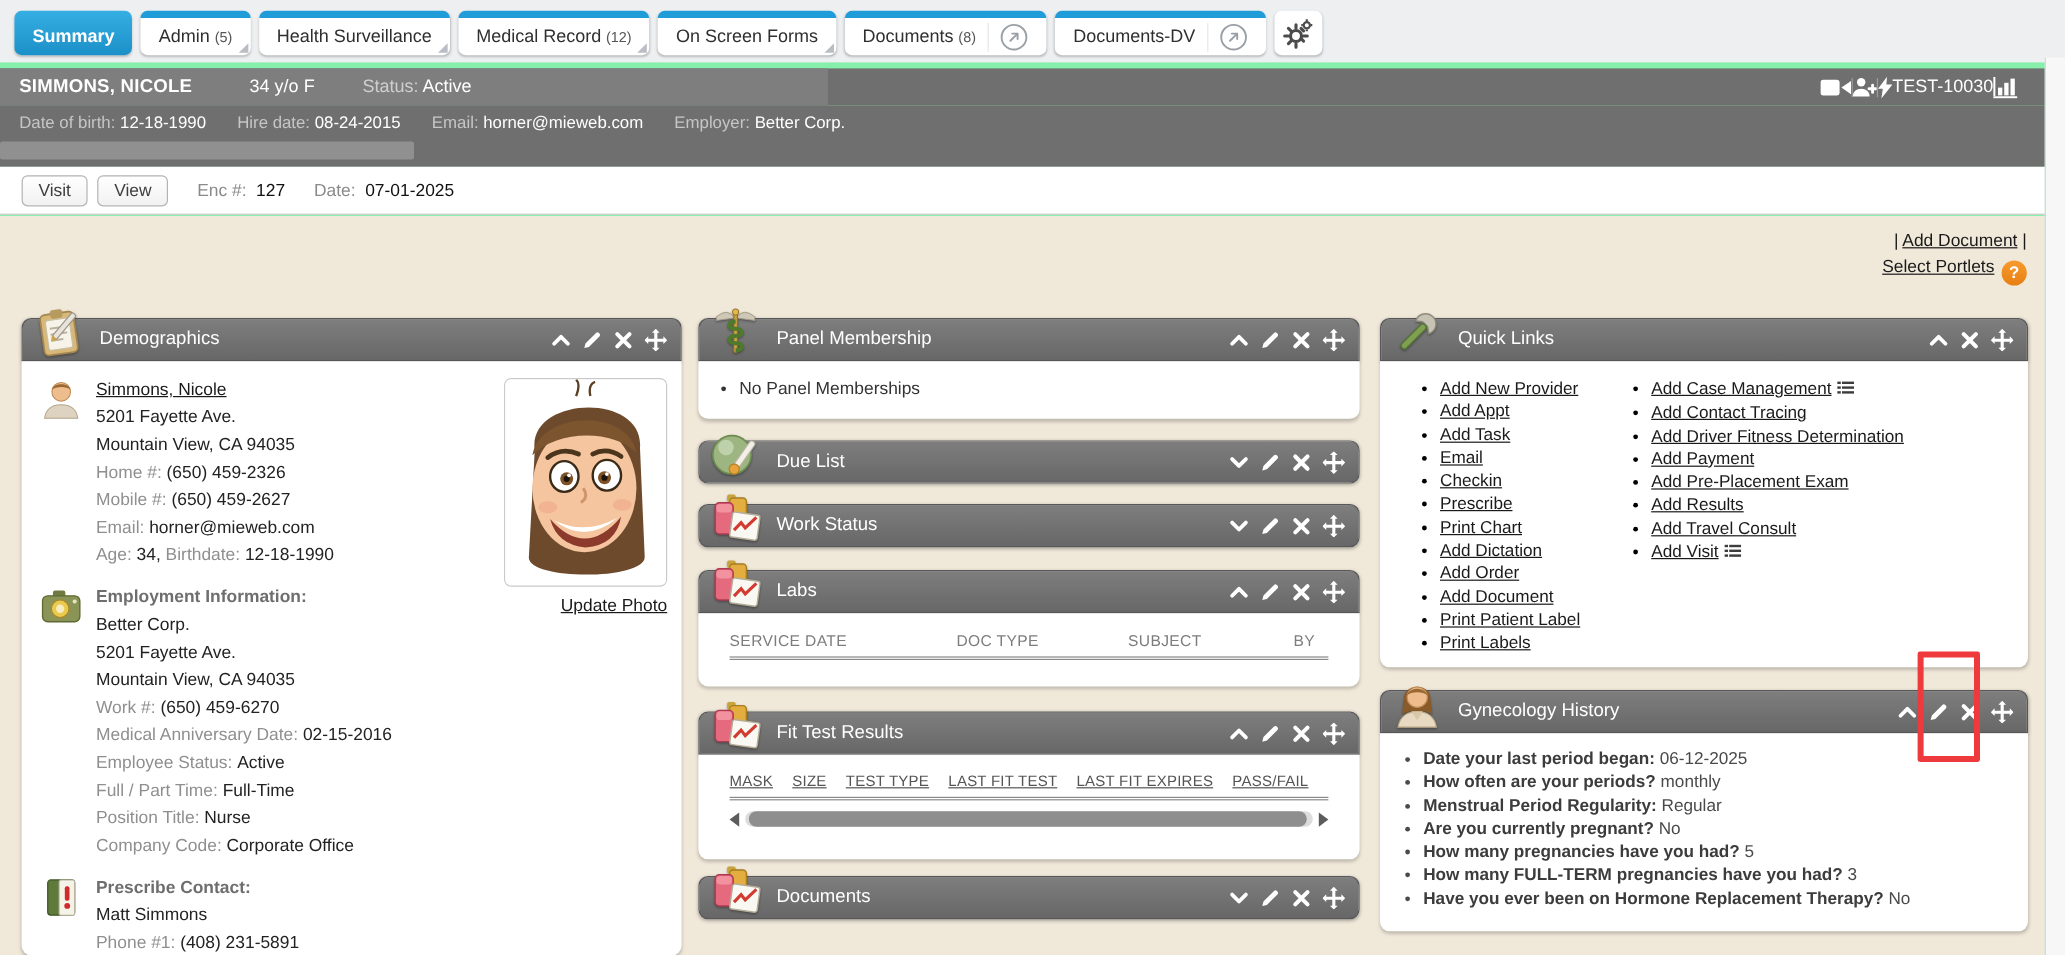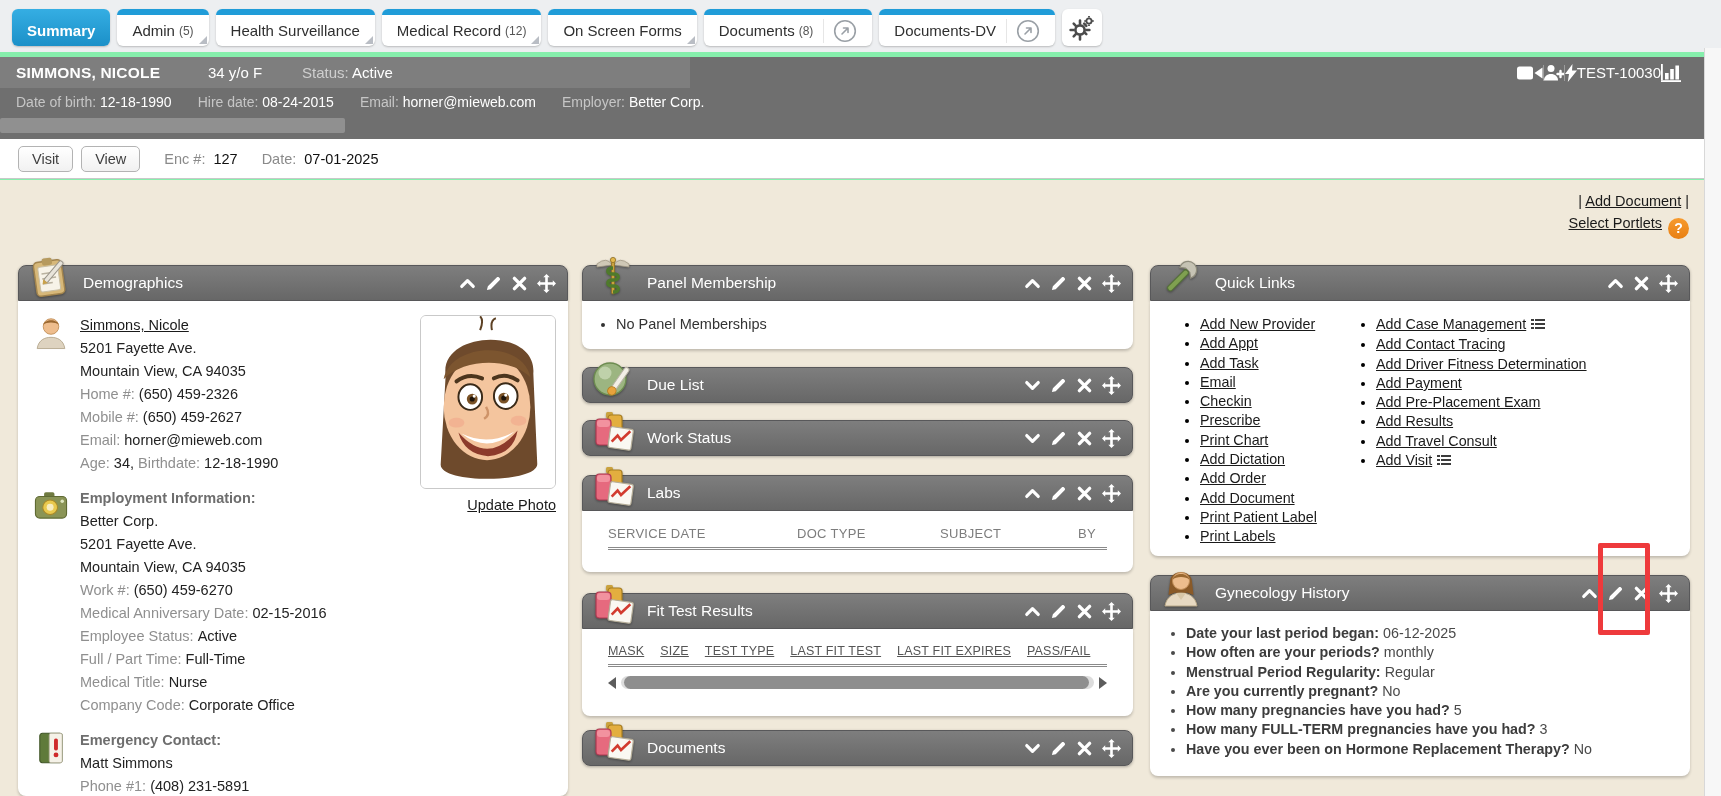--- a/index.html
+++ b/index.html
@@ -420,31 +420,31 @@
         <div class="stext">
           <div class="dheading">Employment Information:</div>
           <div>
               <div class="dline"><span class="val">Better Corp.</span></div>
               <div class="dline"><span class="val">5201 Fayette Ave.</span></div>
               <div class="dline"><span class="val">Mountain View, CA 94035</span></div>
               <div class="dline"><span class="lbl">Work #:</span><span class="val">(650) 459-6270</span></div>
               <div class="dline"><span class="lbl">Medical Anniversary Date:</span><span class="val">02-15-2016</span></div>
               <div class="dline"><span class="lbl">Employee Status:</span><span class="val">Active</span></div>
               <div class="dline"><span class="lbl">Full / Part Time:</span><span class="val">Full-Time</span></div>
-              <div class="dline"><span class="lbl">Medical Title:</span><span class="val">Nurse</span></div>
+              <div class="dline"><span class="lbl">Position Title:</span><span class="val">Nurse</span></div>
               <div class="dline"><span class="lbl">Company Code:</span><span class="val">Corporate Office</span></div>
             </div>
         </div>
       </div>
       <div class="dsec">
         <span class="sicon"><svg>
               <use href="#ic-book"></use>
             </svg></span>
         <div class="stext">
-          <div class="dheading">Emergency Contact:</div>
+          <div class="dheading">Prescribe Contact:</div>
           <div>
               <div class="dline"><span class="val">Matt Simmons</span></div>
               <div class="dline"><span class="lbl">Phone #1:</span><span class="val">(408) 231-5891</span></div>
             </div>
         </div>
       </div>
       <div class="photo-box">
         <svg viewBox="0 0 136 174" width="134" height="172">
           <rect width="136" height="174" fill="#ffffff"></rect>
           <path d="M25 60C18 14 118 10 114 58l4 92c0 20-100 20-98 0z" fill="#6e4a2c"></path>

